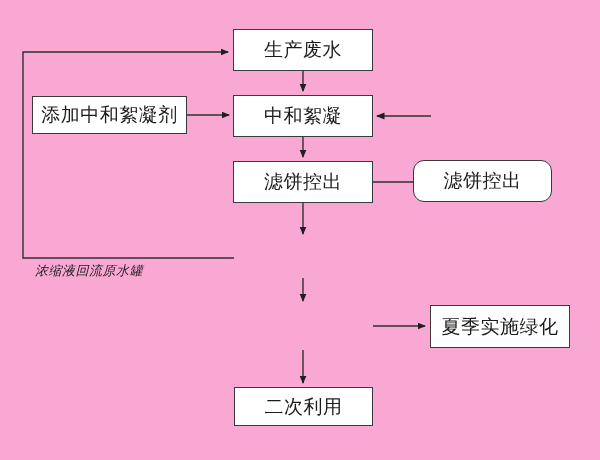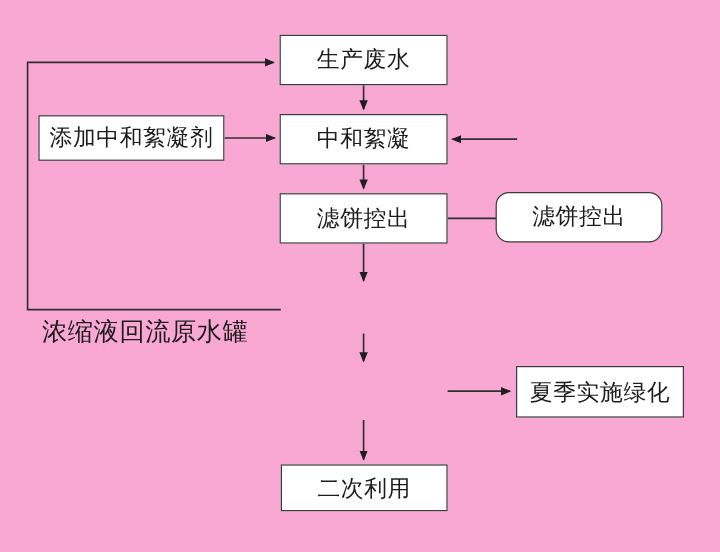--- a/index.html
+++ b/index.html
@@ -30,24 +30,25 @@
     display: flex;
     align-items: center;
     justify-content: center;
     font-size: 19px;
     color: #1c1c1c;
     letter-spacing: 0.5px;
     white-space: nowrap;
   }
   .edge-label {
     position: absolute;
-    font-size: 21px;
+    font-size: 13px;
     color: #1c1c1c;
     letter-spacing: 0.5px;
     white-space: nowrap;
+    font-style: italic;
   }
 </style>
 </head>
 <body>
 
 <div class="stage">
 
   <svg class="connectors" viewBox="0 0 600 460" xmlns="http://www.w3.org/2000/svg">
     <defs>
       <marker id="arrow" markerWidth="9" markerHeight="8" refX="7.5" refY="3.5" orient="auto" markerUnits="userSpaceOnUse">

